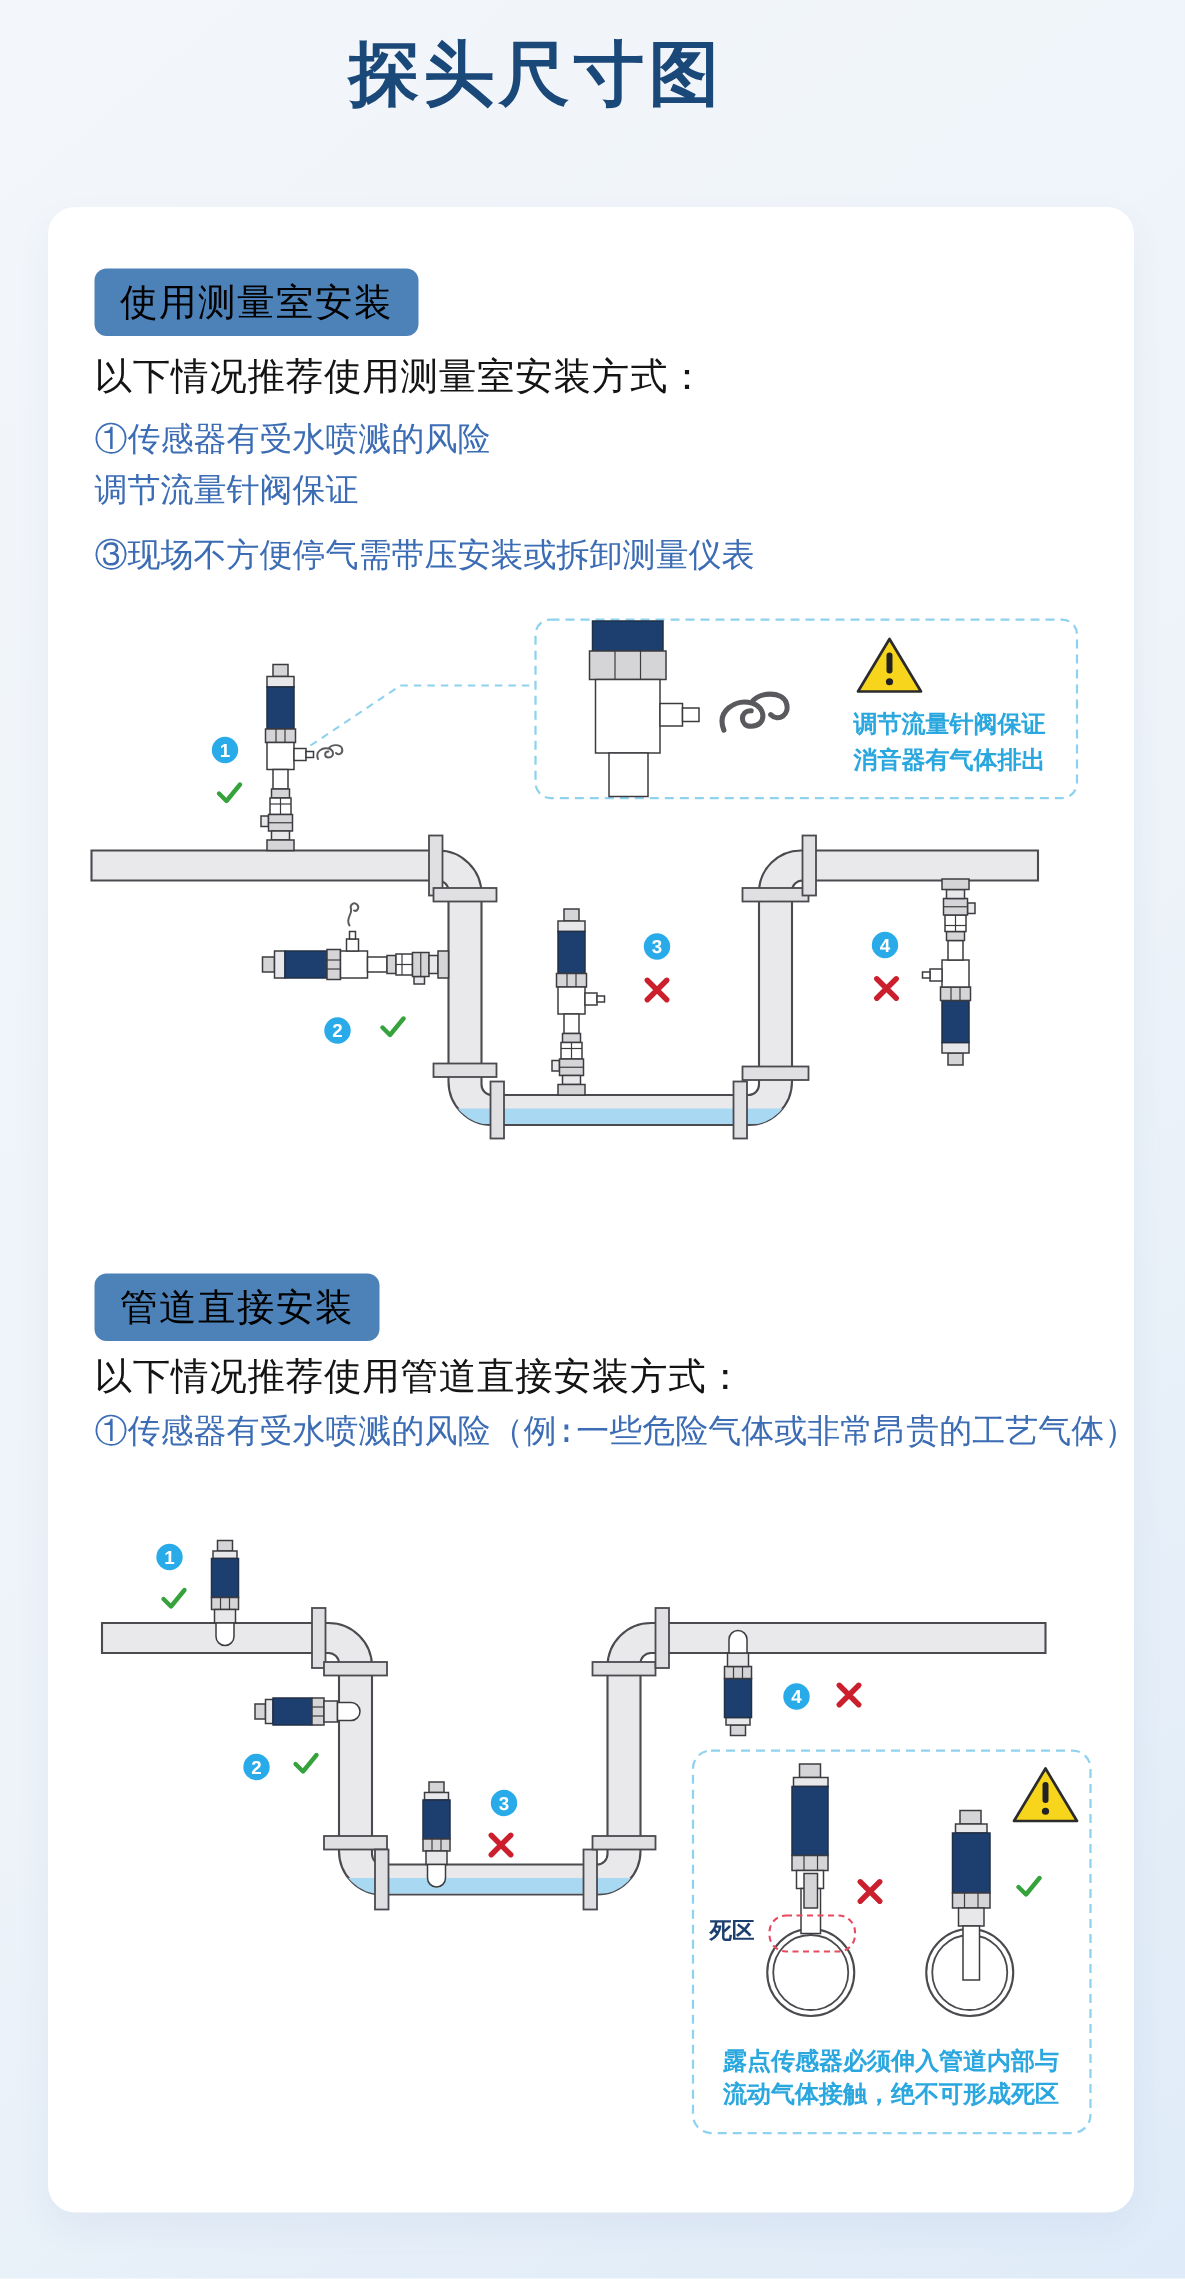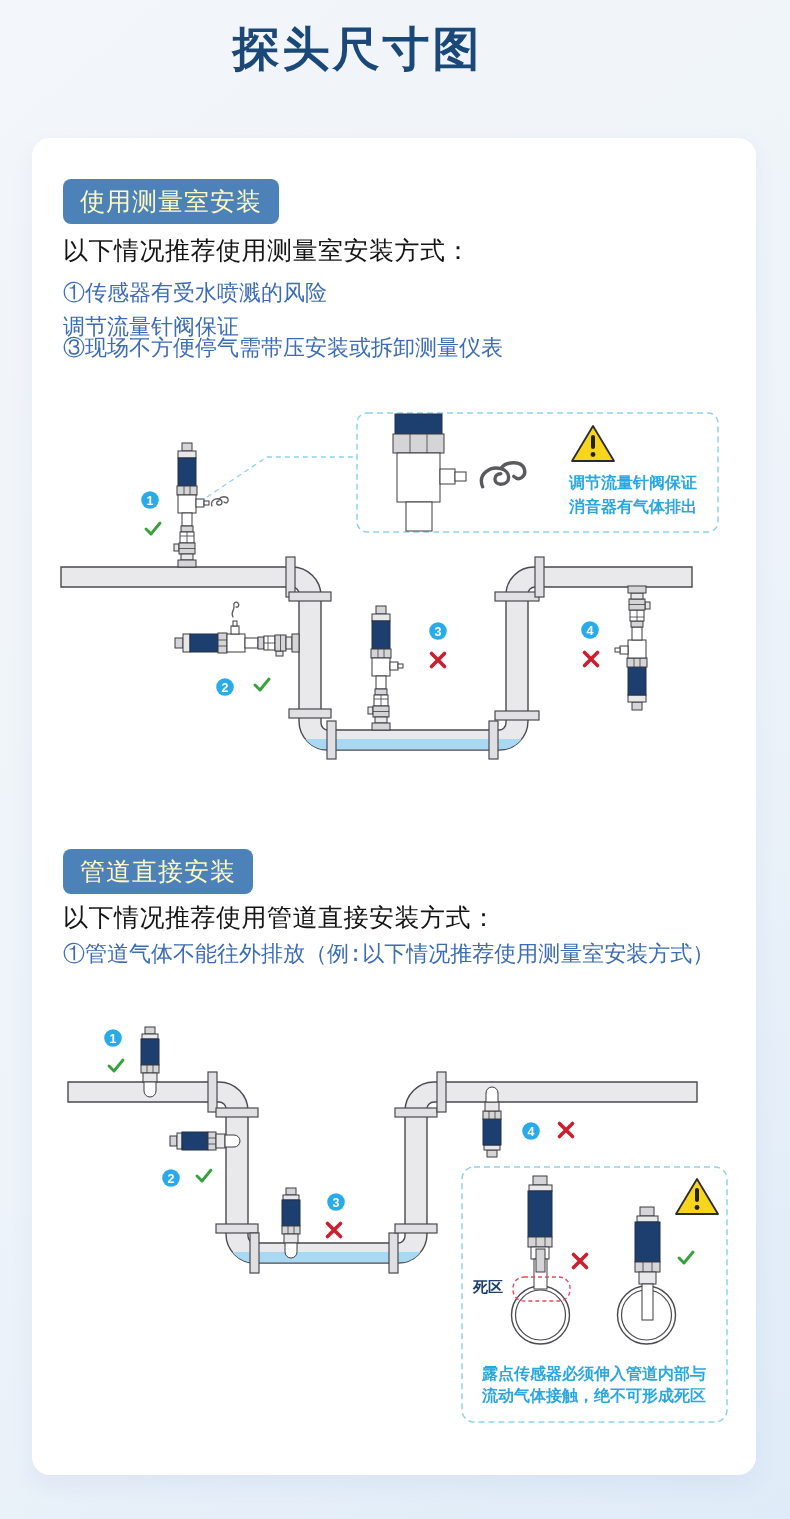--- a/index.html
+++ b/index.html
@@ -3,31 +3,31 @@
 <meta charset="utf-8">
 <style>
   html,body{margin:0;padding:0;}
   body{width:790px;height:1519px;position:relative;overflow:hidden;
        background:linear-gradient(140deg,#f3f6fa 0%,#edf3f9 55%,#dfebf8 100%);
        font-family:"Liberation Sans",sans-serif;}
   .title{position:absolute;left:0;top:18px;width:715px;margin:0;text-align:center;
          font-size:47px;font-weight:bold;color:#1a4878;letter-spacing:3px;}
   .card{position:absolute;left:32px;top:138px;width:724px;height:1337px;background:#ffffff;
         border-radius:18px;box-shadow:0 10px 24px rgba(50,90,150,.06);}
-  .badge{position:absolute;background:#4d82b8;color:#fef9c3;font-size:25px;border-radius:8px;
+  .badge{position:absolute;background:#4d82b8;color:#000000;font-size:25px;border-radius:8px;
          padding:6px 17px;letter-spacing:1px;}
   #badge1{left:63px;top:179px;}
   #badge2{left:63px;top:849px;}
   .intro{position:absolute;font-size:25px;color:#141414;font-weight:400;letter-spacing:.5px;}
   #intro1{left:63px;top:234px;}
   #intro2{left:63px;top:901px;text-align:right;}
   .bullet{position:absolute;font-size:22px;color:#3b6cb4;font-family:Liberation Mono, monospace;}
   #b1a{left:63px;top:278px;}
   #b1b{left:63px;top:312px;}
-  #b1c{left:63px;top:333px;}
+  #b1c{left:63px;top:355px;}
   #b2a{left:63px;top:939px;}
   svg{position:absolute;left:0;}
   #d1{top:400px;}
   #d2{top:1015px;}
   .pipe{fill:#e9e9eb;stroke:#4a4a4f;stroke-width:1.4;}
   .flange{fill:#e0e0e3;stroke:#4a4a4f;stroke-width:1.2;}
   .water{fill:#a9d9f2;}
   .pg{fill:#d5d5d8;stroke:#3c3c40;stroke-width:1;}
   .pl{fill:#e8e8ea;stroke:#3c3c40;stroke-width:1;}
   .pn{fill:#1d3f70;stroke:#203046;stroke-width:1;}
@@ -52,21 +52,21 @@
 <div class="card"></div>
 
 <div class="badge" id="badge1">使用测量室安装</div>
 <div class="intro" id="intro1">以下情况推荐使用测量室安装方式：</div>
 <div class="bullet" id="b1a">①传感器有受水喷溅的风险</div>
 <div class="bullet" id="b1b">调节流量针阀保证</div>
 <div class="bullet" id="b1c">③现场不方便停气需带压安装或拆卸测量仪表</div>
 
 <div class="badge" id="badge2">管道直接安装</div>
 <div class="intro" id="intro2">以下情况推荐使用管道直接安装方式：</div>
-<div class="bullet" id="b2a">①管道气体不能往外排放（例:以下情况推荐使用测量室安装方式）</div>
+<div class="bullet" id="b2a">①传感器有受水喷溅的风险（例:一些危险气体或非常昂贵的工艺气体）</div>
 
 <svg id="d1" width="790" height="420" viewBox="0 400 790 420">
   <defs>
     <g id="sensorA">
       <rect x="-5" y="0" width="10" height="8" class="pg"></rect>
       <rect x="-9" y="8" width="18" height="7" class="pl"></rect>
       <rect x="-9" y="15" width="18" height="28" class="pn"></rect>
       <rect x="-10" y="43" width="20" height="9" class="pg"></rect>
       <line x1="-3" y1="43" x2="-3" y2="52" class="ln"></line>
       <line x1="3" y1="43" x2="3" y2="52" class="ln"></line>

